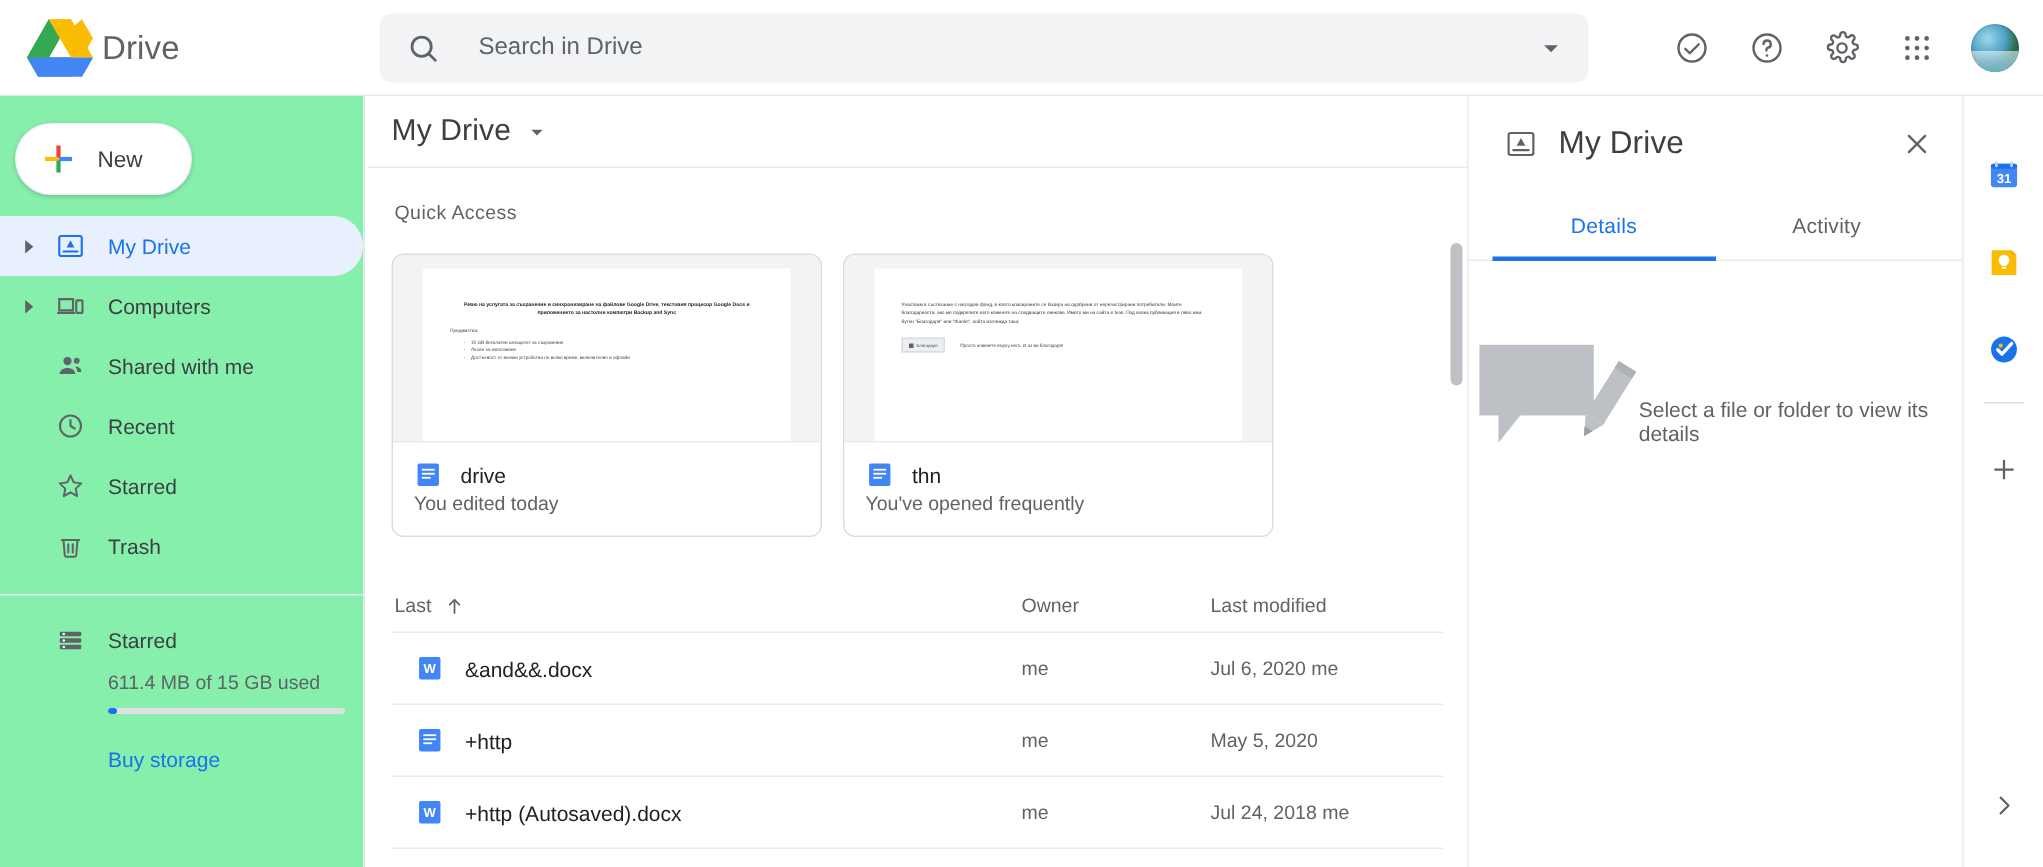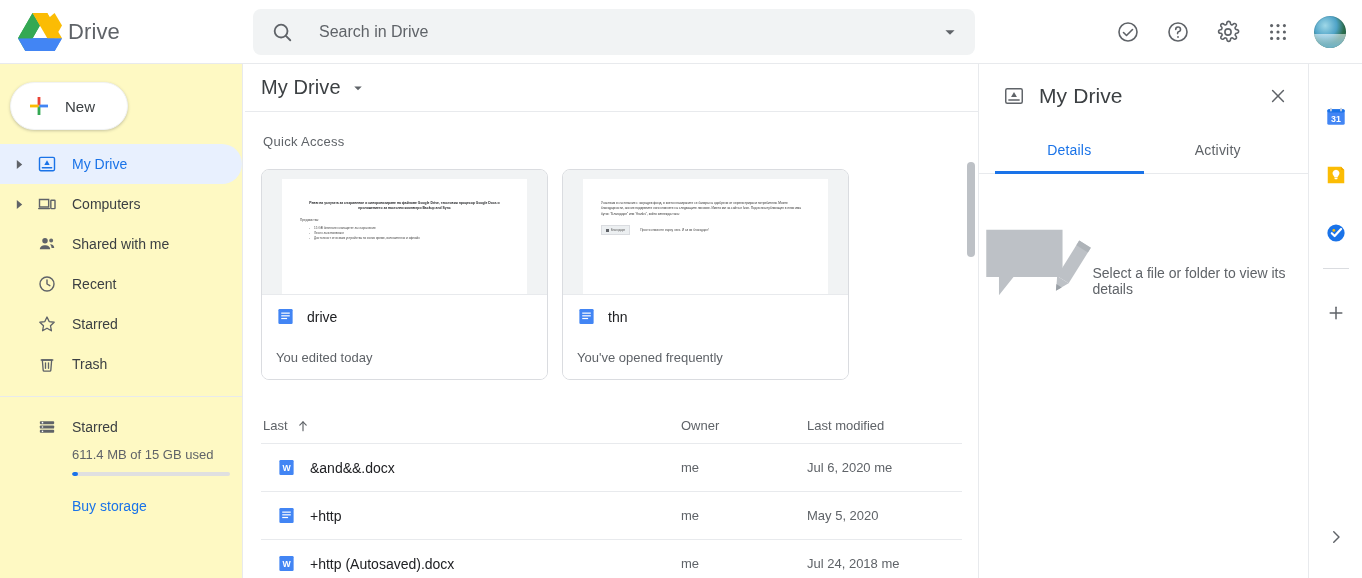--- a/index.html
+++ b/index.html
@@ -17,21 +17,21 @@
     position: absolute; top: 0; left: 0; width: 1362px; height: 64px;
     display: flex; align-items: center; background: #fff;
     border-bottom: 1px solid #e8eaed;
   }
   .brand { display: flex; align-items: center; width: 245px; padding-left: 18px; }
   .brand-logo { width: 44px; height: 40px; display: block; }
   .brand-name {
     font-size: 22px; color: #5f6368; margin-left: 6px;
     font-weight: 400; letter-spacing: .1px;
   }
-  .search-wrap { flex: 0 0 auto; width: 722px; margin-left: 8px; }
+  .search-wrap { flex: 0 0 auto; width: 806px; margin-left: 8px; }
   .searchbox {
     height: 46px; background: #f1f3f4; border-radius: 8px;
     display: flex; align-items: center; padding: 0 14px 0 18px;
   }
   .search-icon { width: 22px; height: 22px; flex: 0 0 22px; color: #5f6368; }
   .search-input {
     flex: 1; border: 0; outline: 0; background: transparent;
     font-size: 16px; color: #202124; margin-left: 26px;
     font-family: "Liberation Sans", sans-serif;
   }
@@ -53,21 +53,21 @@
     overflow: hidden; position: relative;
   }
   .avatar::after {
     content: ""; position: absolute; left: 0; bottom: 0; width: 100%; height: 42%;
     background: linear-gradient(180deg, rgba(255,255,255,.55), rgba(120,190,220,.85));
   }
 
   
   .sidebar {
     position: absolute; top: 64px; left: 0; width: 243px; height: 514px;
-    background: #fef9c3; border-right: 1px solid #e8eaed;
+    background: #86efac; border-right: 1px solid #e8eaed;
     padding-top: 18px;
   }
   .new-btn {
     display: flex; align-items: center; gap: 14px;
     width: 118px; height: 48px; margin-left: 10px; padding-left: 16px;
     background: #fff; border: 1px solid #f1f3f4; border-radius: 24px;
     box-shadow: 0 1px 3px rgba(60,64,67,.28); cursor: pointer;
   }
   .new-label { font-size: 15px; color: #3c4043; font-weight: 500; }
   .nav { margin-top: 14px; }
@@ -128,21 +128,21 @@
   .qa-chipline { display: flex; align-items: center; gap: 10px; margin-top: 8px; }
   .qa-chip {
     background: #eceff1; border: 1px solid #dadce0; color: #555;
     font-size: 2.9px; padding: 2px 4px; display: flex; align-items: center; gap: 2px; filter: blur(.3px);
   }
   .qa-chip-sq { width: 3px; height: 3px; background: #5f6368; display: inline-block; }
   .qa-chip-note { font-size: 3.1px; color: #444; filter: blur(.35px); }
   .qa-meta { border-top: 1px solid #e8eaed; padding: 12px 14px 14px 14px; background: #fff; }
   .qa-name-row { display: flex; align-items: center; gap: 12px; }
   .qa-file-name { font-size: 14px; color: #202124; }
-  .qa-sub { font-size: 13px; color: #5f6368; margin-top: 24px; }
+  .qa-sub { font-size: 13px; color: #5f6368; margin-top: 2px; }
 
   .filelist { margin-top: 28px; }
   .fl-head {
     display: flex; align-items: center; height: 36px;
     border-bottom: 1px solid #e8eaed; color: #5f6368; font-size: 13px; font-weight: 500;
   }
   .fl-head .c-name { display: flex; align-items: center; gap: 8px; cursor: pointer; }
   .sort-arrow { width: 14px; height: 14px; color: #5f6368; }
   .c-name { width: 420px; padding-left: 2px; }
   .c-owner { width: 126px; }

